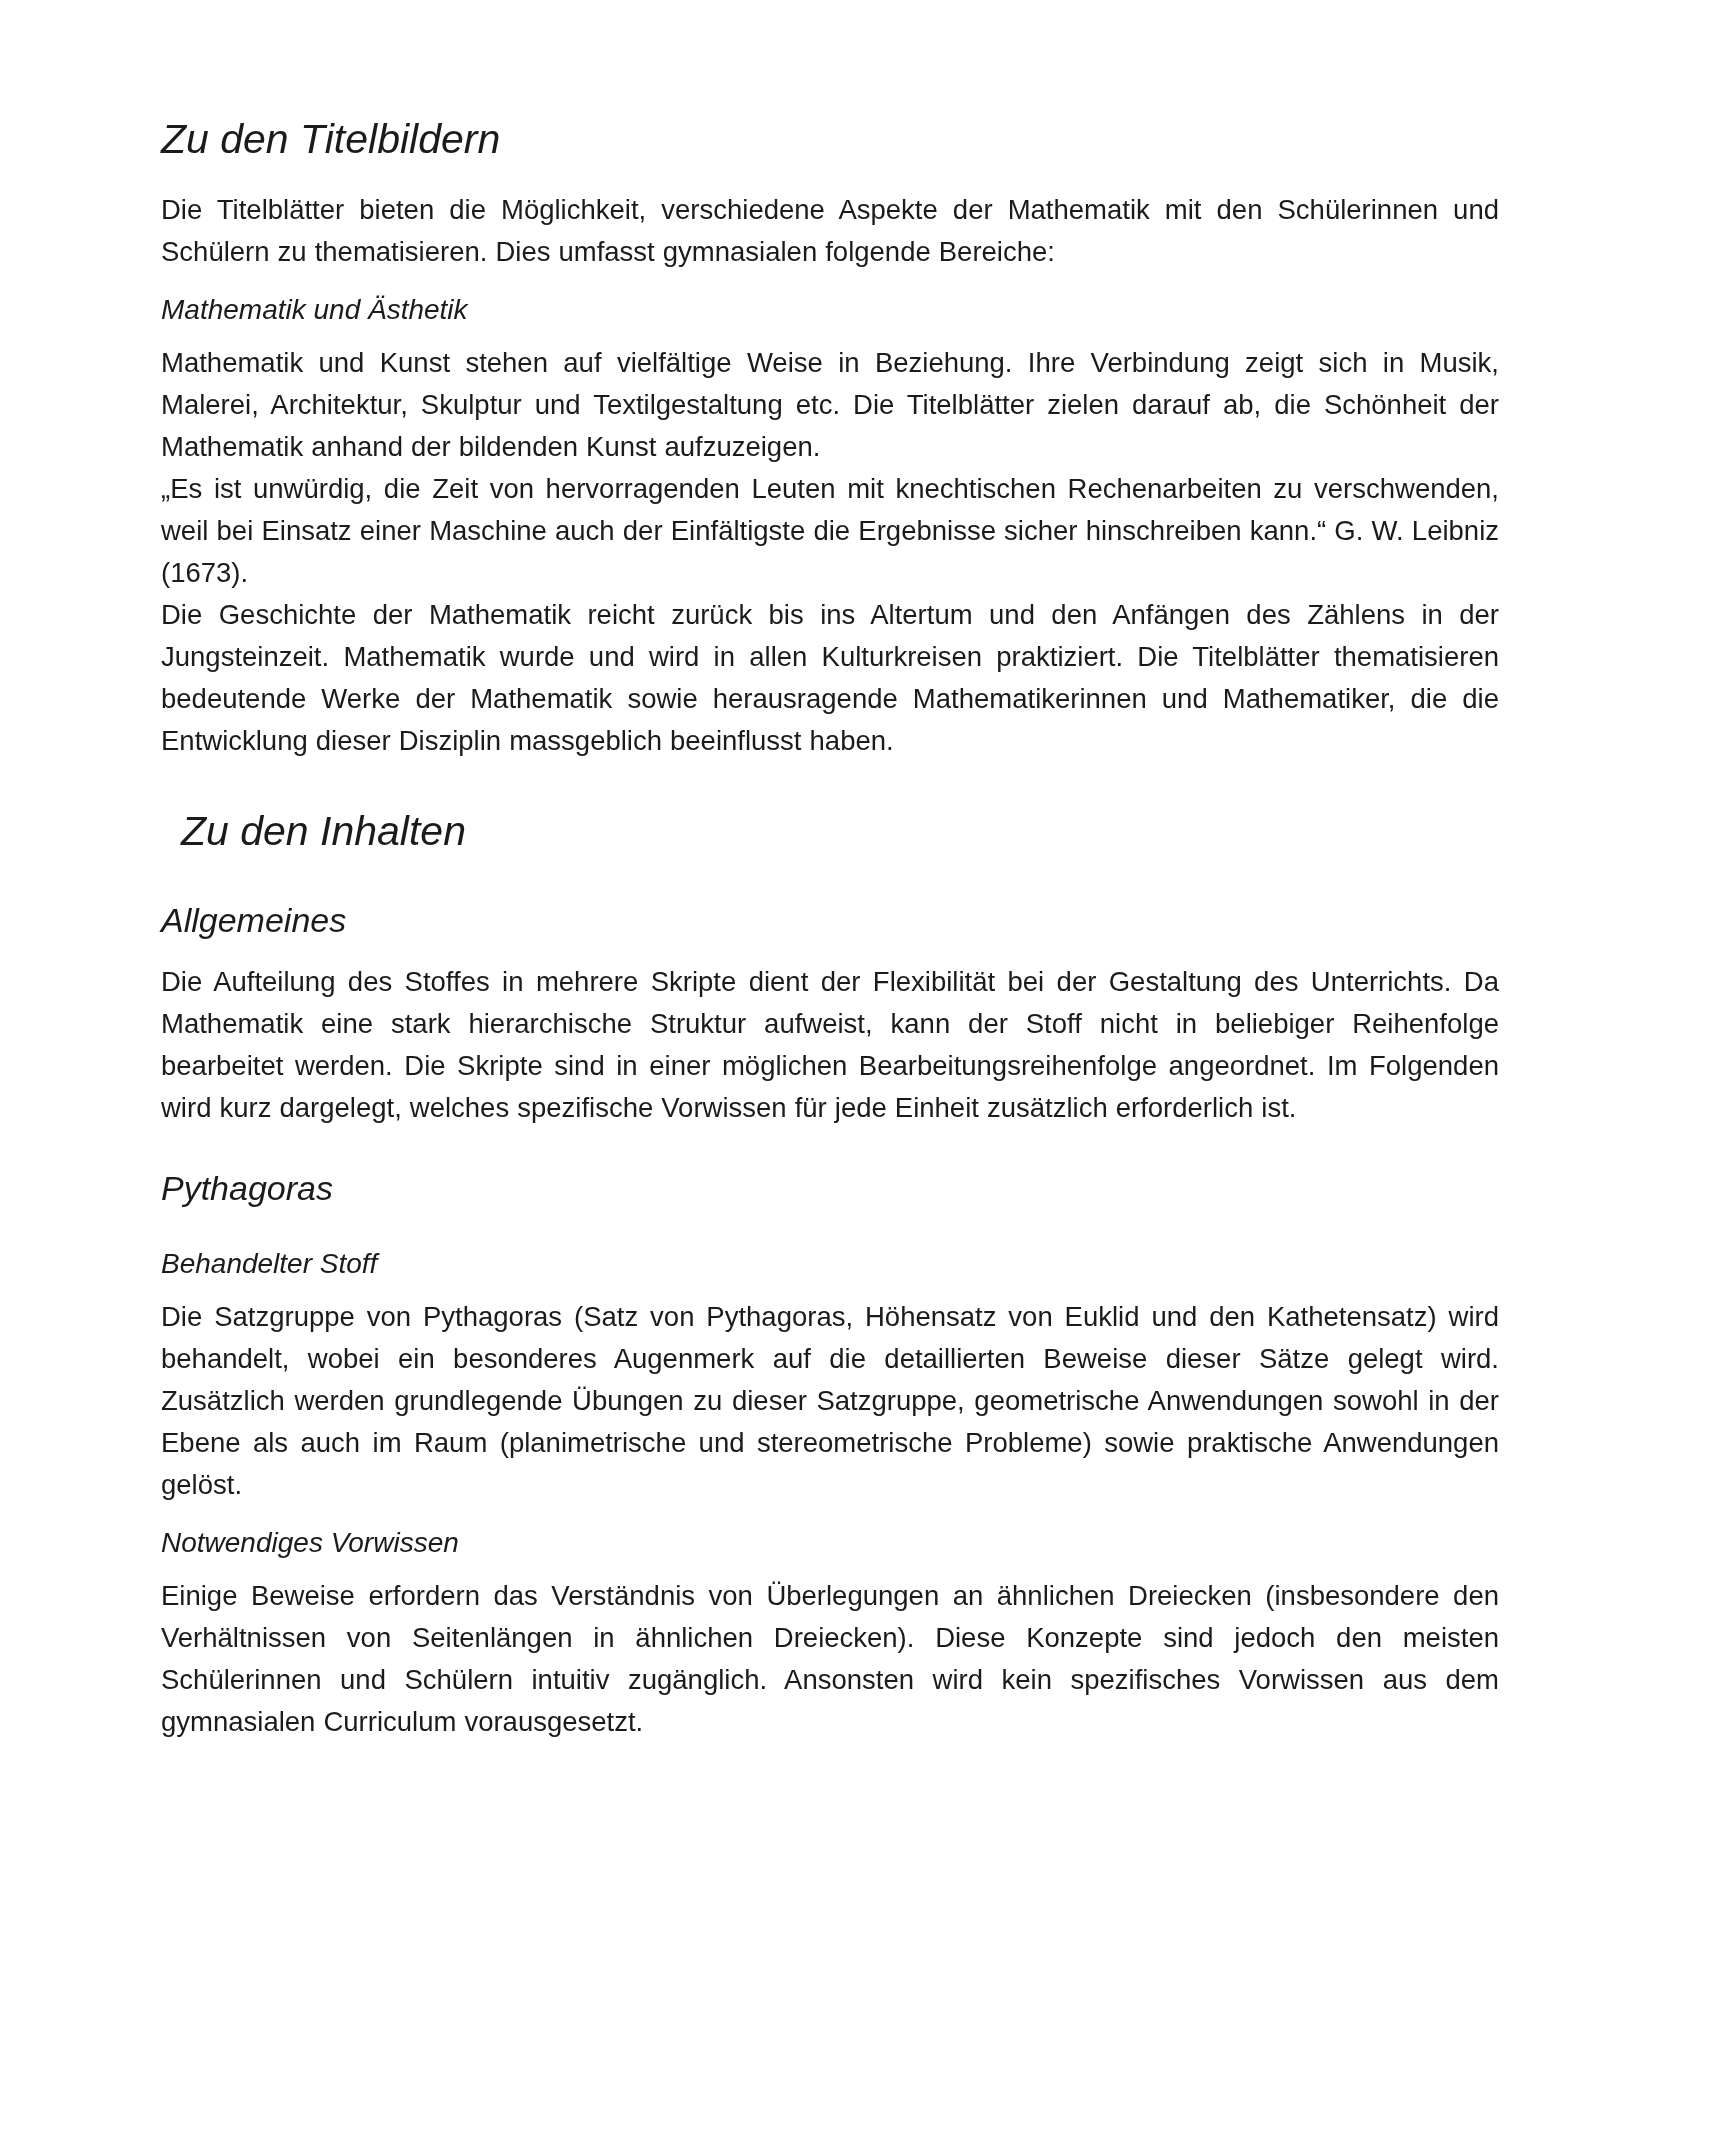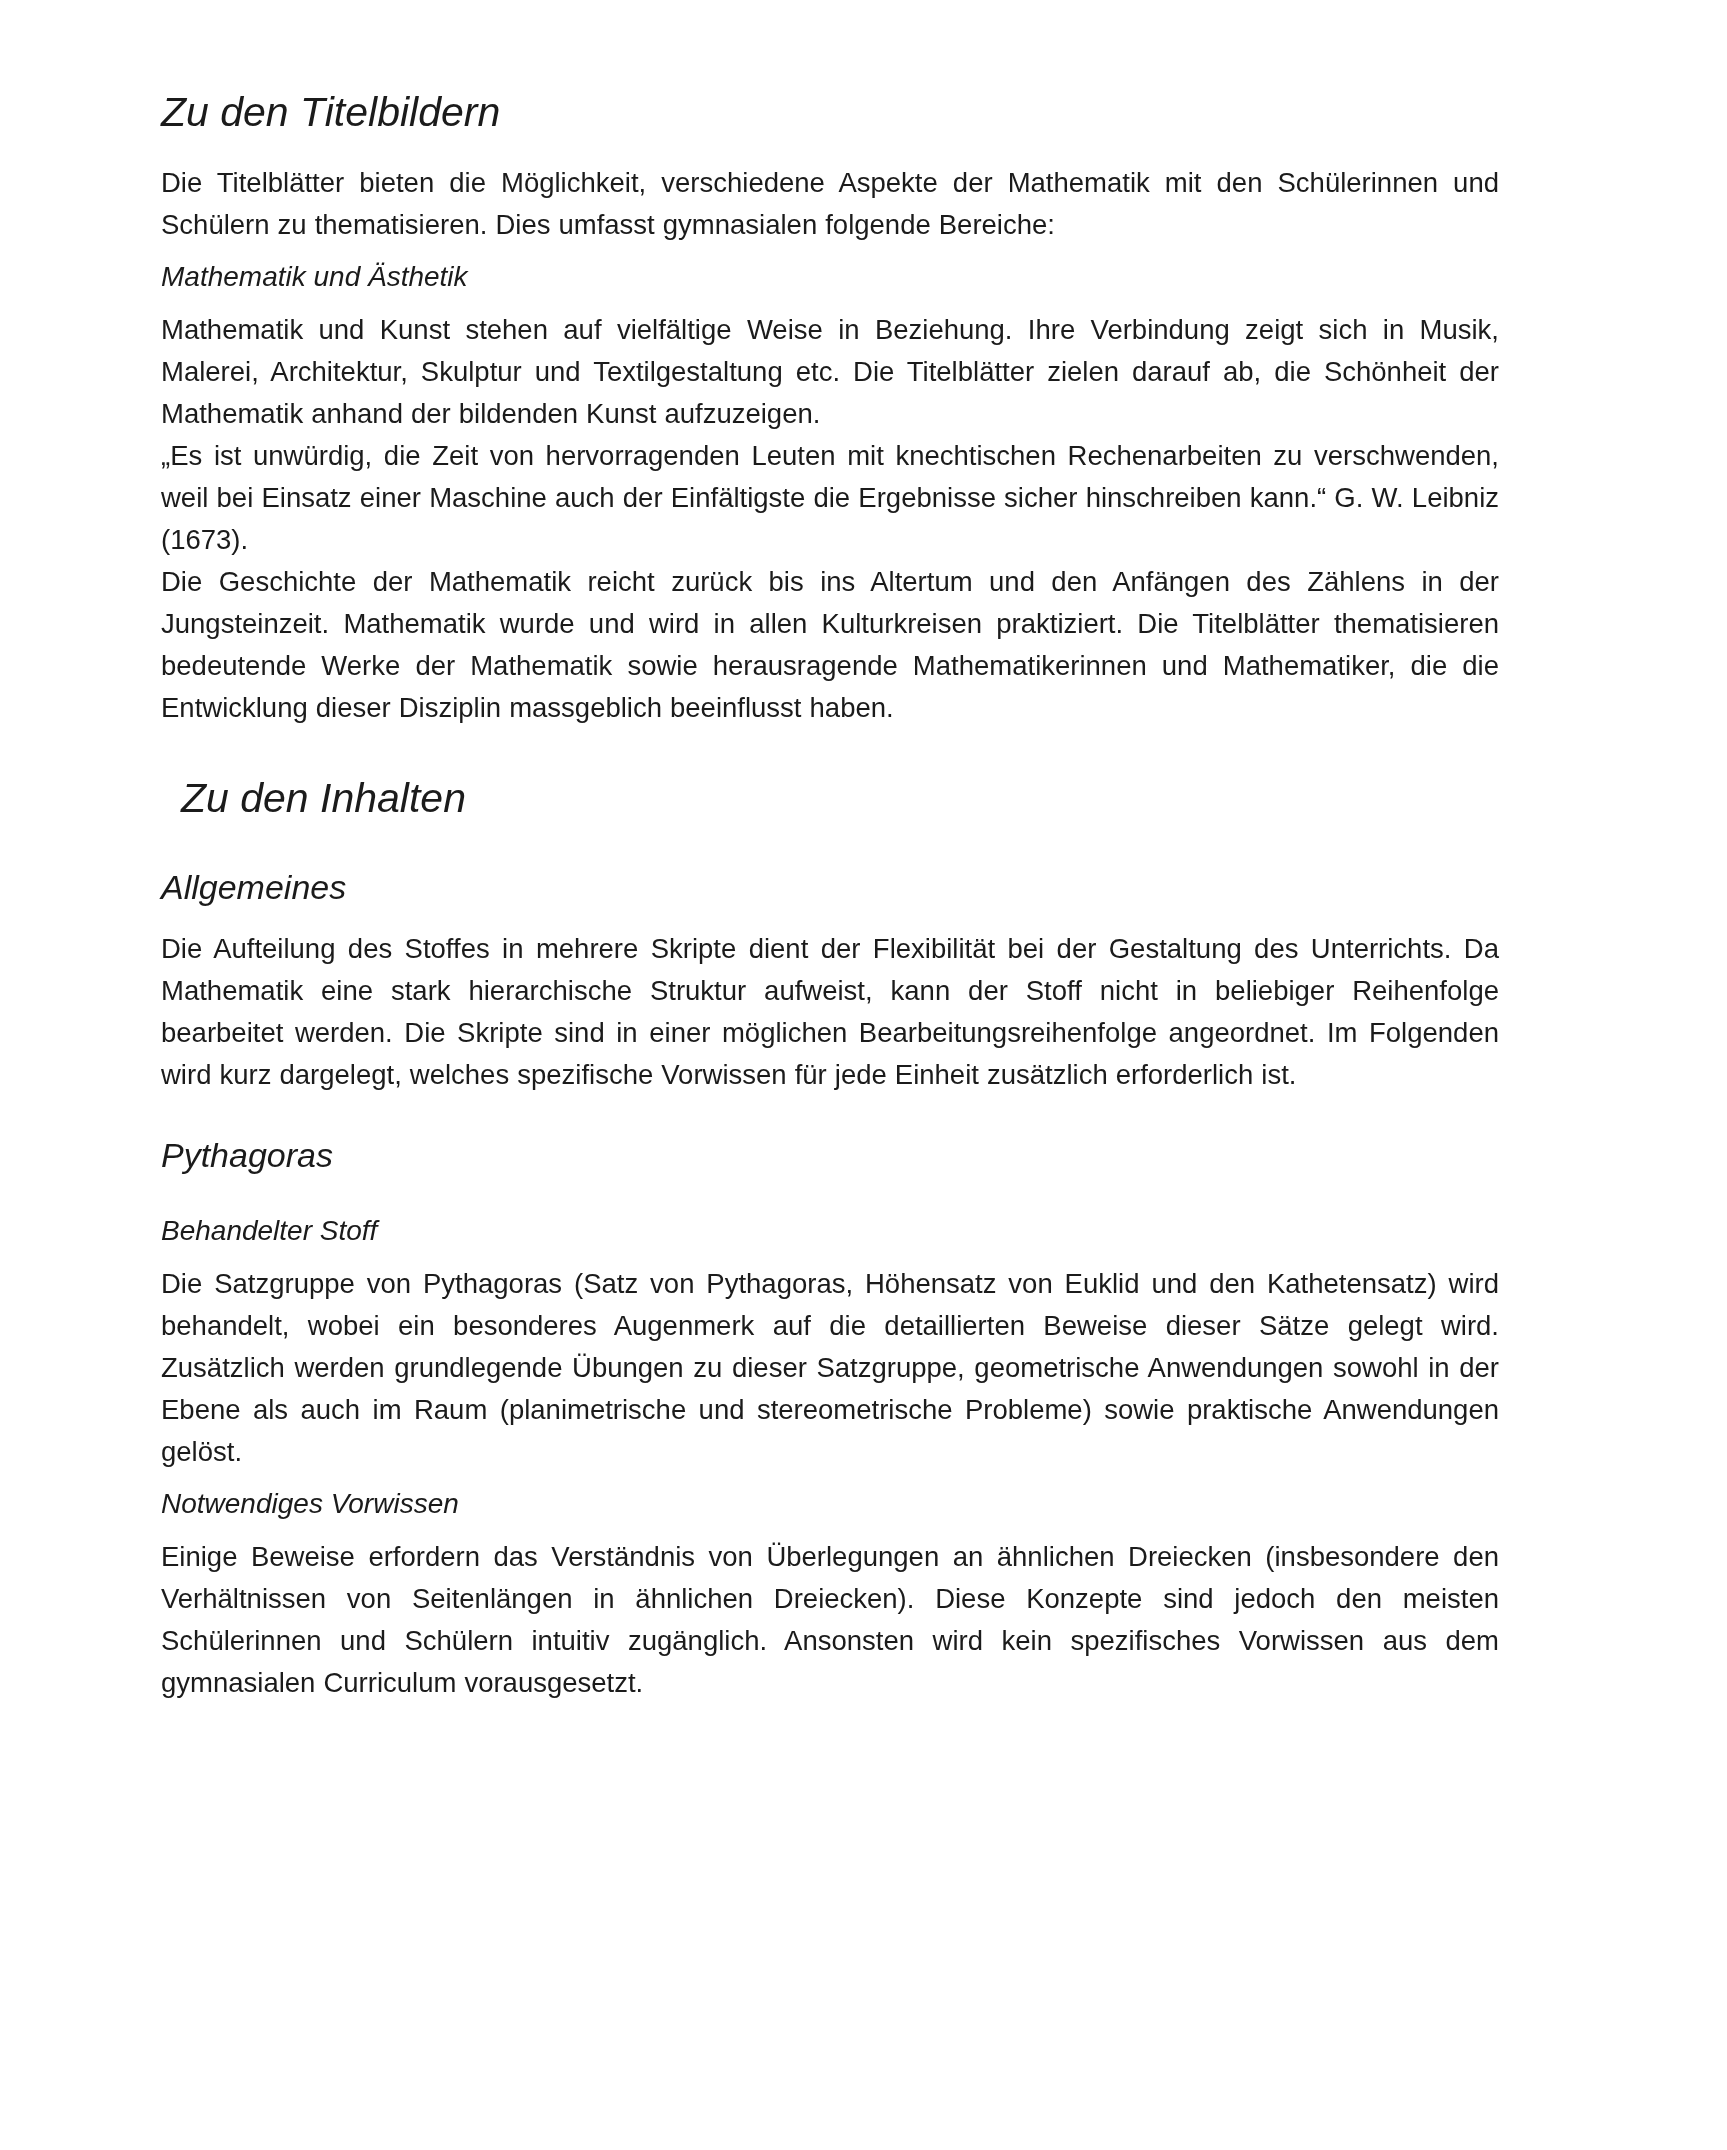--- a/index.html
+++ b/index.html
@@ -21,21 +21,21 @@
     width: 1728px;
     height: 2438px;
     background: #ffffff;
     overflow: hidden;
   }
   .content {
     position: absolute;
     left: 161px;
     top: 0;
     width: 1338px;
-    padding-top: 88px;
+    padding-top: 115px;
   }
   .doc-h1 {
     font-size: 41px;
     line-height: 49px;
     font-style: italic;
     font-weight: 300;
     margin: 0 0 25px 0;
     letter-spacing: 0;
   }
   .doc-h1.second {
@@ -51,21 +51,21 @@
   }
   .doc-h2.tight {
     margin-top: 38px;
     margin-bottom: 0;
   }
   .doc-h3 {
     font-size: 28px;
     line-height: 39px;
     font-style: italic;
     font-weight: 300;
-    margin: 11px 0 13px 0;
+    margin: 17px 0 13px 0;
   }
   .doc-h3.after-h2 {
     margin-top: 34px;
   }
   .doc-p {
     font-size: 27.5px;
     line-height: 42px;
     font-weight: 300;
     text-align: justify;
     margin: 0;

